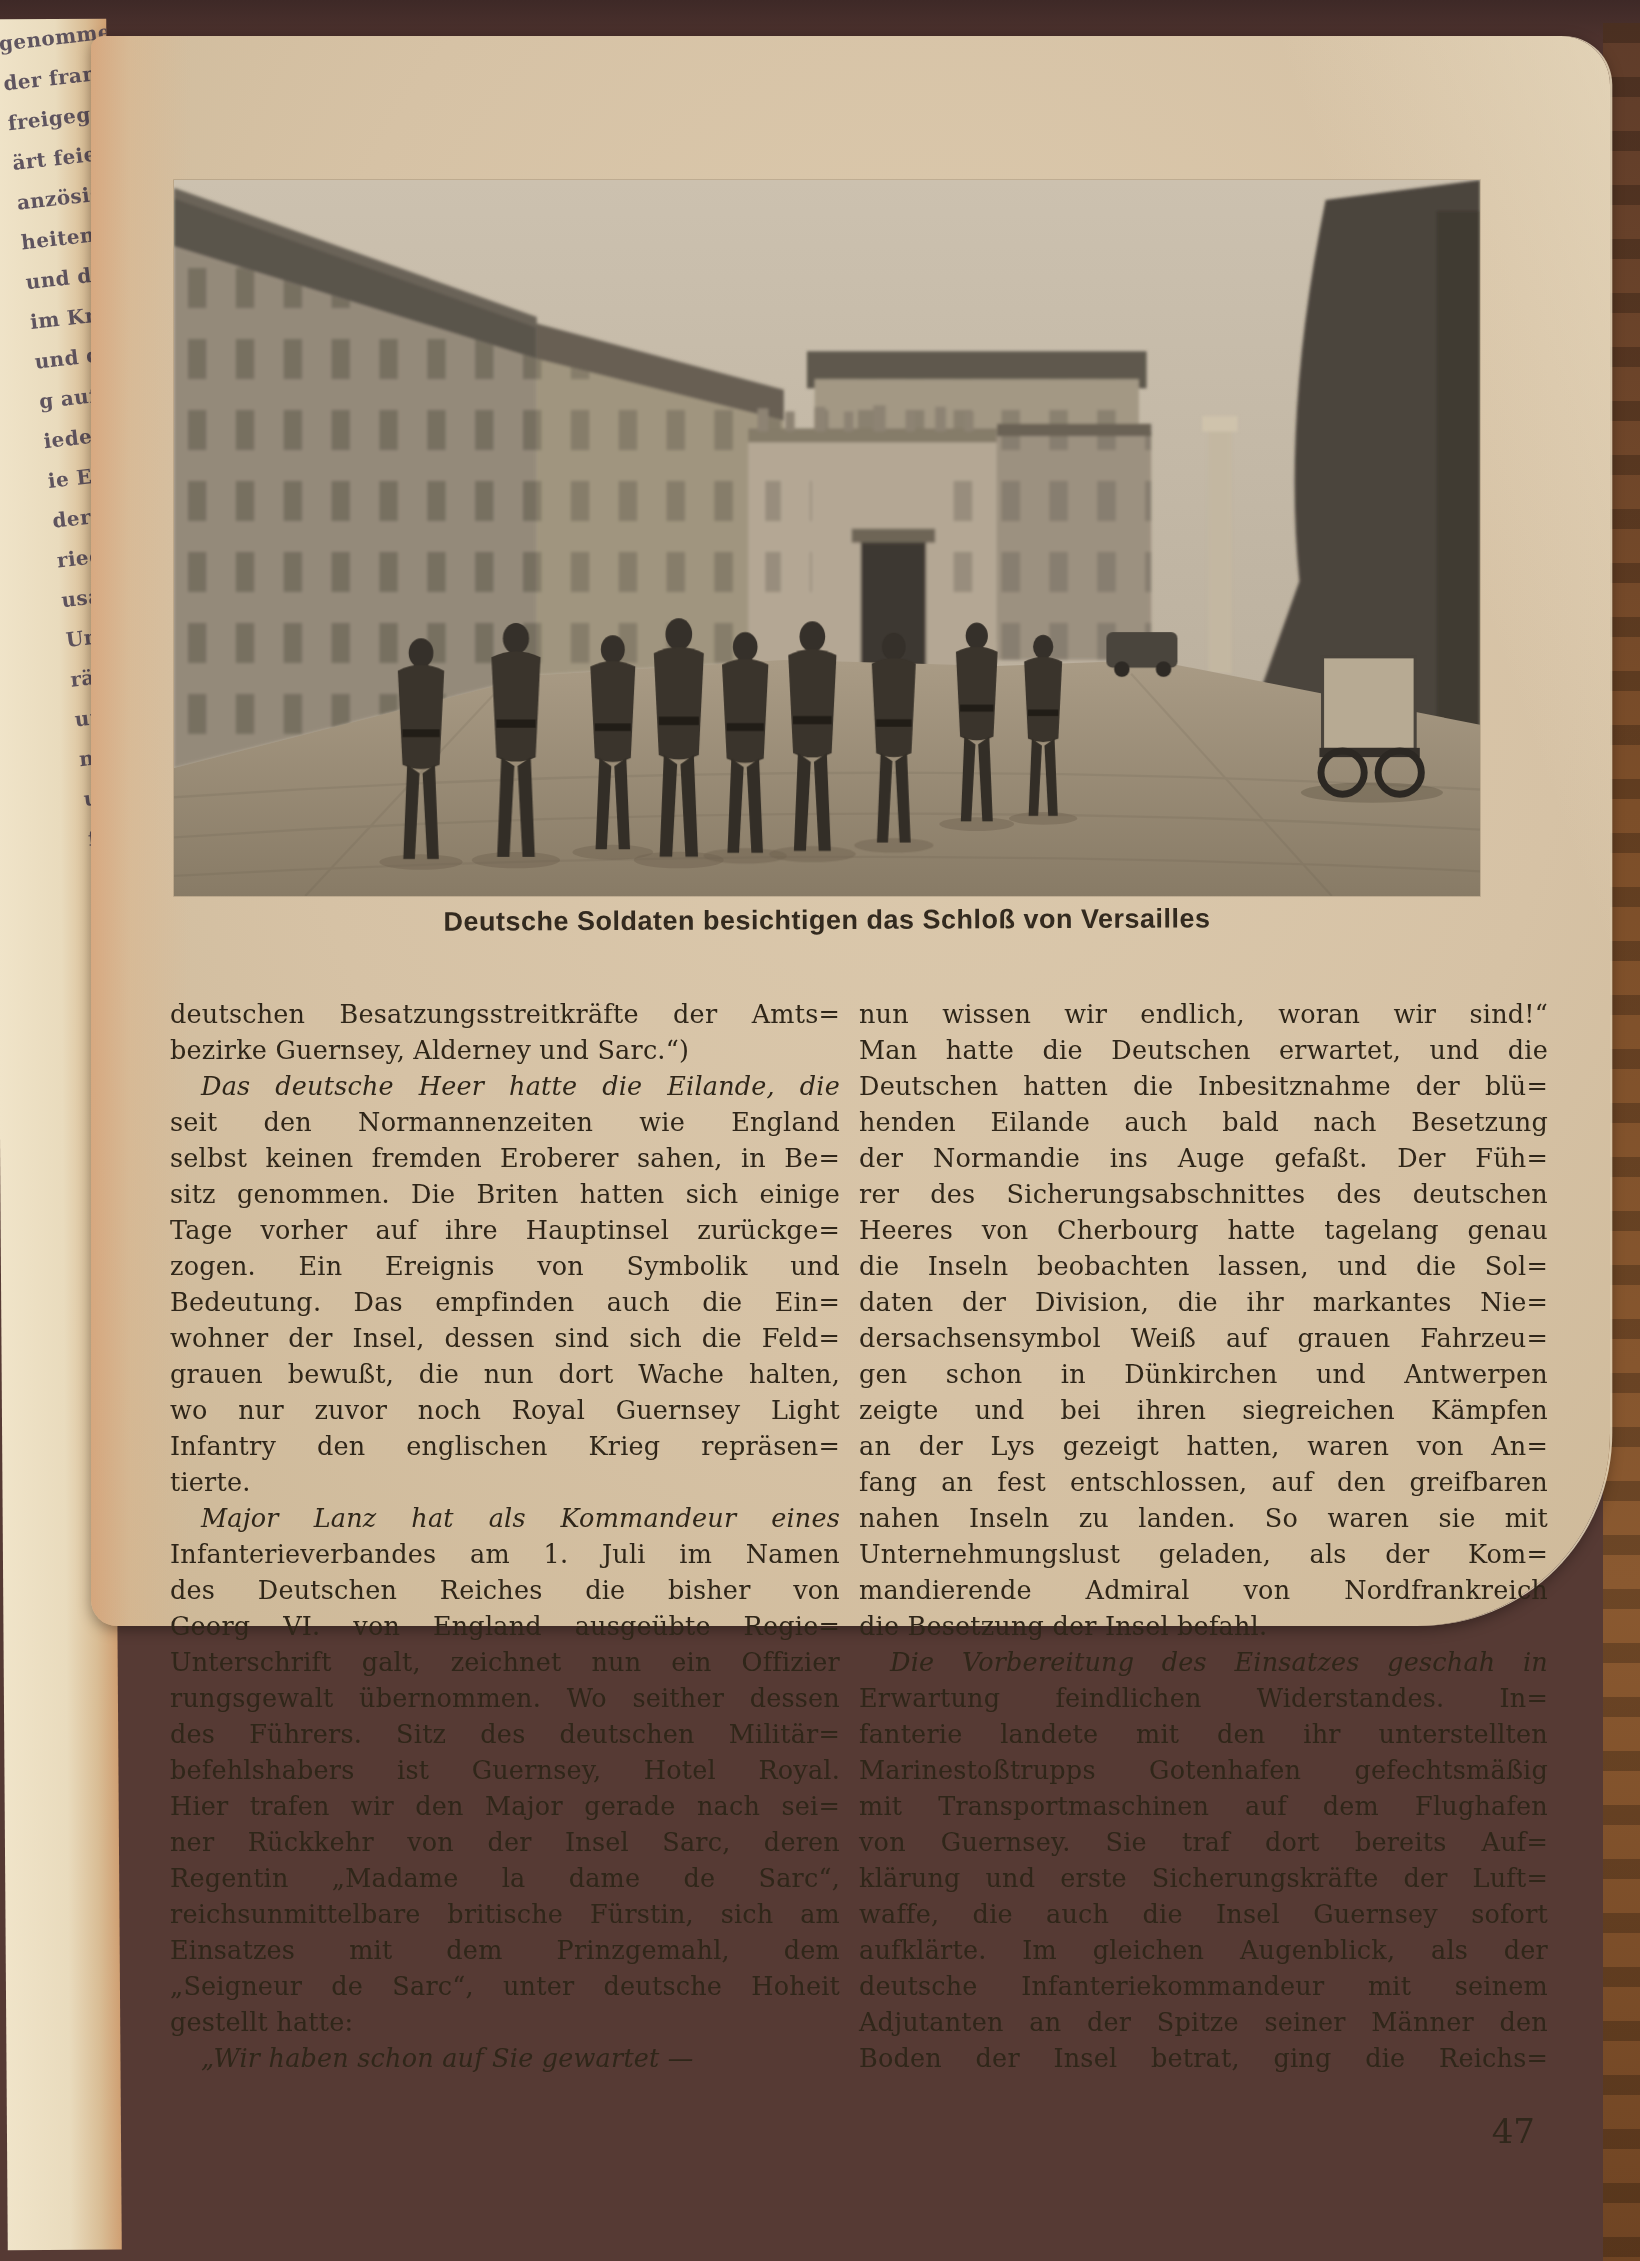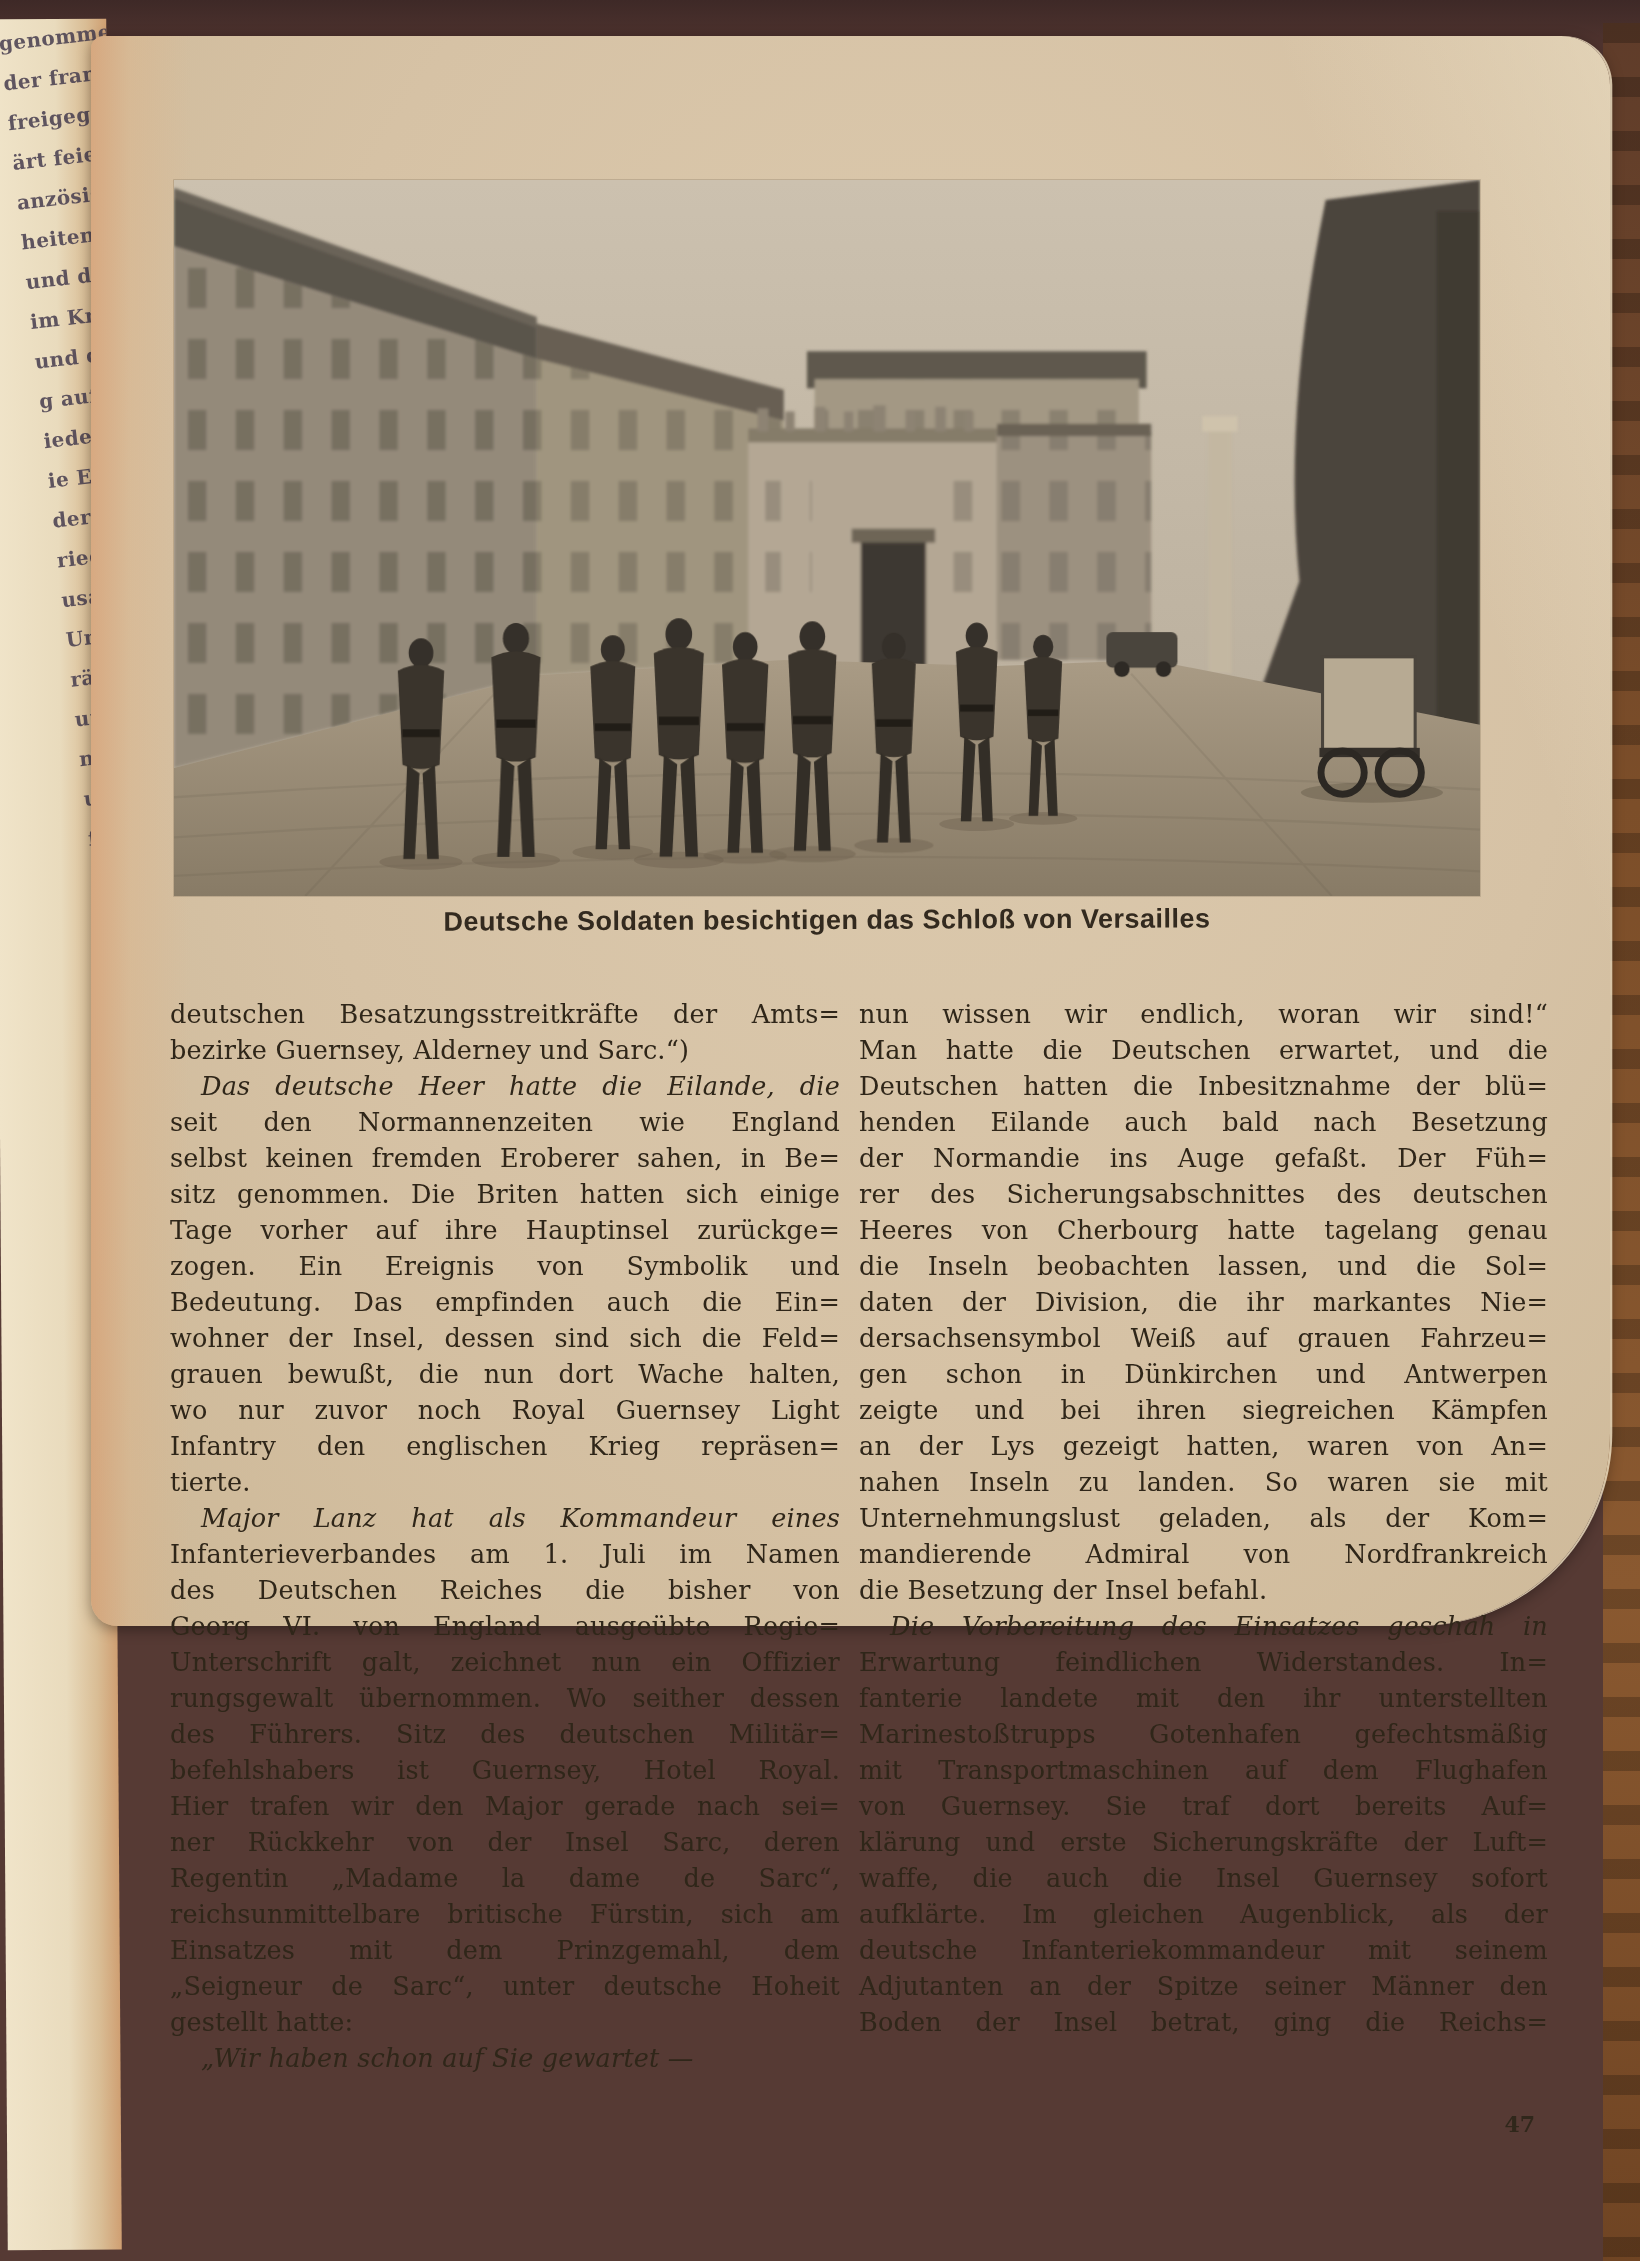--- a/index.html
+++ b/index.html
@@ -46,21 +46,21 @@
   .col{position:absolute;top:960px;margin-left:16px;}
   .col-left{left:63px;width:670px;}
   .col-right{left:752px;width:689px;}
   .line{height:36px;line-height:36px;font-size:25.5px;color:#2f2619;
         text-align:justify;text-align-last:justify;white-space:nowrap;overflow:visible;
         font-weight:500;letter-spacing:0.2px;}
   .line.indent{text-indent:31px;font-style:italic;}
   .line.end{text-align-last:left;}
 
   .pagenum{position:absolute;left:1359px;top:2075px;width:85px;text-align:right;
-           font-size:22px;color:#30271b;font-weight:bold;}
+           font-size:34px;color:#30271b;}
 </style>
 </head>
 <body>
 
 <div class="scene">
 
   <div class="bg-top"></div>
   <div class="wood-right"></div>
 
   <div class="prev-page">
@@ -249,20 +249,21 @@
         <div class="line">henden Eilande auch bald nach Besetzung</div>
         <div class="line">der Normandie ins Auge gefaßt.  Der Füh=</div>
         <div class="line">rer des Sicherungsabschnittes des deutschen</div>
         <div class="line">Heeres von Cherbourg hatte tagelang genau</div>
         <div class="line">die Inseln beobachten lassen, und die Sol=</div>
         <div class="line">daten der Division, die ihr markantes Nie=</div>
         <div class="line">dersachsensymbol Weiß auf grauen Fahrzeu=</div>
         <div class="line">gen schon in Dünkirchen und Antwerpen</div>
         <div class="line">zeigte und bei ihren siegreichen Kämpfen</div>
         <div class="line">an der Lys gezeigt hatten, waren von An=</div>
+        <div class="line">fang an fest entschlossen, auf den greifbaren</div>
         <div class="line">nahen Inseln zu landen.  So waren sie mit</div>
         <div class="line">Unternehmungslust geladen, als der Kom=</div>
         <div class="line">mandierende Admiral von Nordfrankreich</div>
         <div class="line end">die Besetzung der Insel befahl.</div>
         <div class="line indent">Die Vorbereitung des Einsatzes geschah in</div>
         <div class="line">Erwartung feindlichen Widerstandes.  In=</div>
         <div class="line">fanterie landete mit den ihr unterstellten</div>
         <div class="line">Marinestoßtrupps Gotenhafen gefechtsmäßig</div>
         <div class="line">mit Transportmaschinen auf dem Flughafen</div>
         <div class="line">von Guernsey.  Sie traf dort bereits Auf=</div>

